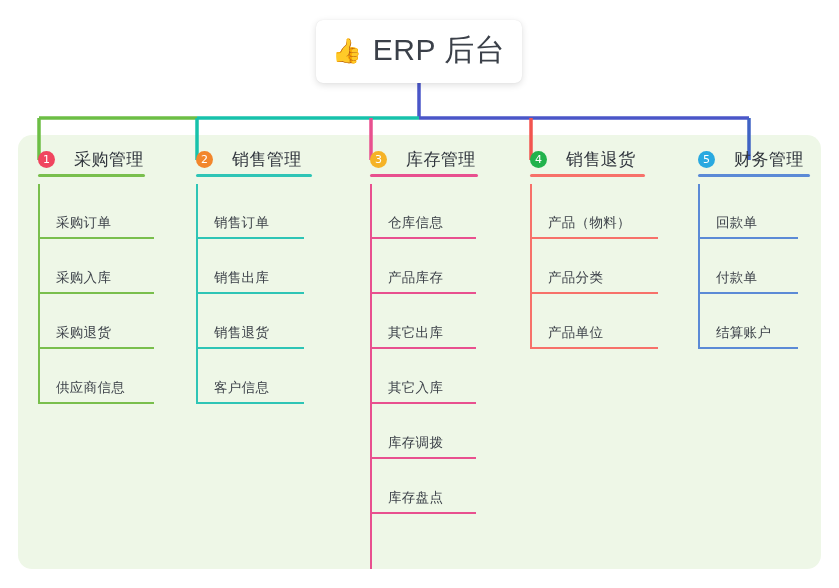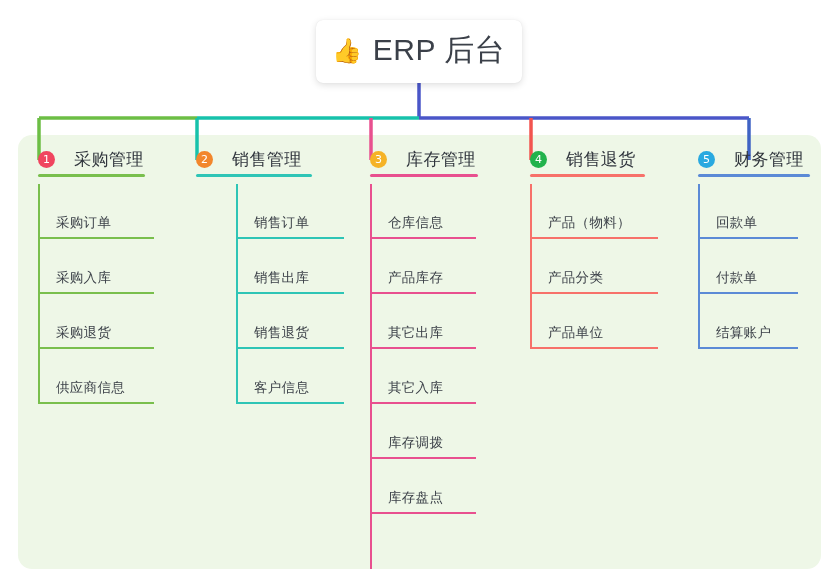--- a/index.html
+++ b/index.html
@@ -200,21 +200,21 @@
             <div class="leaf-rule" style="width: 116px; background: rgb(121, 191, 77);"></div>
           </div>
         </div>
       </div>
       <div class="column" style="left: 196px; top: 146px;">
         <div class="col-head">
           <span class="badge" style="background: rgb(242, 134, 44);">2</span>
           <span class="col-title">销售管理</span>
           <div class="head-rule" style="width: 116px; background: rgb(46, 197, 182);"></div>
         </div>
-        <div class="leaves" style="height: 220px; margin-left: 40px;">
+        <div class="leaves" style="height: 220px;">
           <div class="spine" style="height: 220px; background: rgb(46, 197, 182);"></div>
           <div class="leaf" style="top: 0px; width: 108px;">
             <span class="leaf-label">销售订单</span>
             <div class="leaf-rule" style="width: 108px; background: rgb(46, 197, 182);"></div>
           </div>
           <div class="leaf" style="top: 55px; width: 108px;">
             <span class="leaf-label">销售出库</span>
             <div class="leaf-rule" style="width: 108px; background: rgb(46, 197, 182);"></div>
           </div>
           <div class="leaf" style="top: 110px; width: 108px;">

